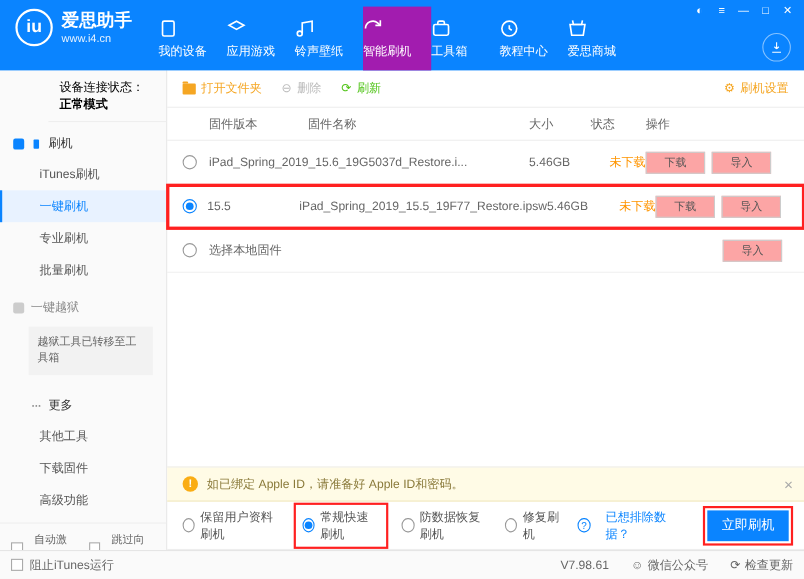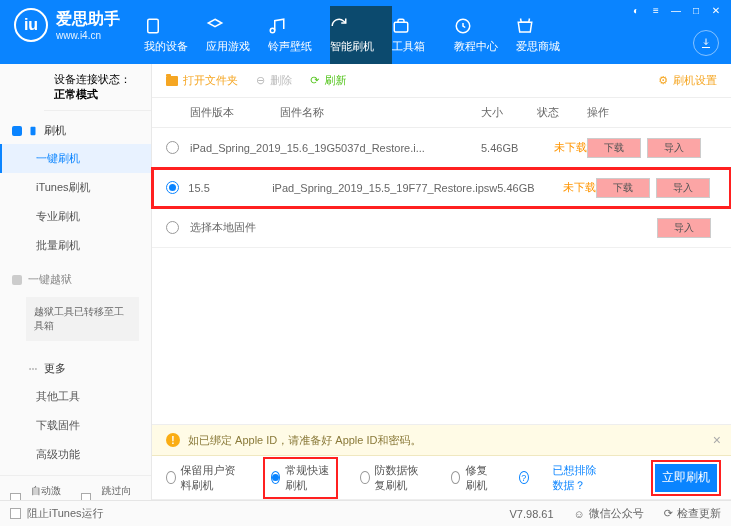--- a/index.html
+++ b/index.html
@@ -9,21 +9,21 @@
 
 .header { background: #0a84ff; height: 64px; display: flex; align-items: flex-start; position: relative; }
 .logo-area { display: flex; align-items: center; padding: 8px 14px; color: #fff; }
 .logo-circle { width: 34px; height: 34px; border: 2px solid #fff; border-radius: 50%; display: flex; align-items: center; justify-content: center; margin-right: 8px; }
 .logo-inner { font-weight: bold; font-size: 16px; }
 .logo-text { display: flex; flex-direction: column; }
 .logo-title { font-size: 16px; font-weight: bold; }
 .logo-sub { font-size: 10px; opacity: .9; }
 .nav { display: flex; margin-left: 10px; align-items: flex-end; height: 64px; }
 .nav-item { width: 62px; height: 58px; display: flex; flex-direction: column; align-items: flex-start; justify-content: center; color: #fff; font-size: 11px; gap: 4px; }
-.nav-item.active { background: #0c4a6e; }
+.nav-item.active { background: #a21caf; }
 .nav-icon { width: 18px; height: 18px; }
 .win-ctrl { position: absolute; right: 6px; top: 4px; display: flex; gap: 2px; }
 .win-btn { width: 18px; height: 12px; color: #fff; font-size: 10px; display: flex; align-items: center; justify-content: center; }
 .dl-circle { position: absolute; right: 12px; top: 30px; width: 26px; height: 26px; border: 1.5px solid rgba(255,255,255,.5); border-radius: 50%; display: flex; align-items: center; justify-content: center; color: #fff; }
 
 
 .body { flex: 1; display: flex; min-height: 0; }
 .sidebar { width: 152px; background: #fafafa; border-right: 1px solid #e8e8e8; display: flex; flex-direction: column; }
 .conn-status { padding: 8px 10px; border-bottom: 1px solid #eee; font-size: 11px; margin-left: 44px; }
 .conn-bold { font-weight: bold; }
@@ -72,21 +72,21 @@
 .status-orange { color: #ff9500; text-align: right; }
 .btn-sm { width: 54px; height: 20px; border: 1px solid #ccc; background: #fca5a5; font-size: 10px; color: #555; display: inline-flex; align-items: center; justify-content: center; margin-right: 6px; }
 .col-ops-cell { width: 130px; display: flex; }
 
 .main-spacer { flex: 1; }
 
 .warn-bar { height: 32px; background: #fffbe6; border-top: 1px solid #eee; border-bottom: 1px solid #f0e8c0; display: flex; align-items: center; padding: 0 14px; font-size: 11px; color: #8a7a3a; gap: 8px; position: relative; }
 .warn-ic { width: 14px; height: 14px; background: #faad14; border-radius: 50%; color: #fff; display: flex; align-items: center; justify-content: center; font-size: 10px; font-weight: bold; }
 .warn-close { position: absolute; right: 10px; color: #aaa; font-size: 14px; }
 
-.opts-bar { height: 44px; display: flex; align-items: center; padding: 0 14px; gap: 24px; font-size: 11px; color: #555; border-bottom: 1px solid #eee; }
+.opts-bar { height: 44px; display: flex; align-items: center; padding: 0 14px; gap: 14px; font-size: 11px; color: #555; border-bottom: 1px solid #eee; }
 .opt { display: flex; align-items: center; gap: 5px; }
 .opt.boxed { outline: 2px solid #ff2020; padding: 4px 6px; }
 .q-ic { width: 13px; height: 13px; border: 1px solid #0a84ff; border-radius: 50%; color: #0a84ff; display: flex; align-items: center; justify-content: center; font-size: 9px; }
 .opt-link { color: #0a84ff; }
 .opts-spacer { flex: 1; }
 .primary-btn { width: 88px; height: 28px; background: #0a84ff; color: #fff; display: flex; align-items: center; justify-content: center; font-size: 12px; outline: 2px solid #ff2020; outline-offset: 2px; }
 
 
 .footer { height: 26px; border-top: 1px solid #e5e5e5; background: #fafafa; display: flex; align-items: center; padding: 0 10px; font-size: 11px; color: #666; gap: 20px; }
 .ft-left { display: flex; align-items: center; gap: 6px; }
@@ -179,22 +179,22 @@
       <div class="conn-status">
         <span>设备连接状态：</span><span class="conn-bold">正常模式</span>
       </div>
       <div class="side-section">
         <div class="side-header flash-icon">
             <svg width="10" height="10" viewBox="0 0 24 24" fill="#0a84ff">
               <rect x="6" y="2" width="12" height="20" rx="2"></rect>
             </svg>
             <span>刷机</span>
           </div>
+        <div class="side-item">iTunes刷机</div>
         <div class="side-item active">一键刷机</div>
-        <div class="side-item">iTunes刷机</div>
         <div class="side-item">专业刷机</div>
         <div class="side-item">批量刷机</div>
       </div>
       <div class="side-lock">
           <span class="lock-ic"></span>
           <span>一键越狱</span>
         </div>
       <div class="side-note">越狱工具已转移至工具箱</div>
       <div class="side-section">
         <div class="side-header">

